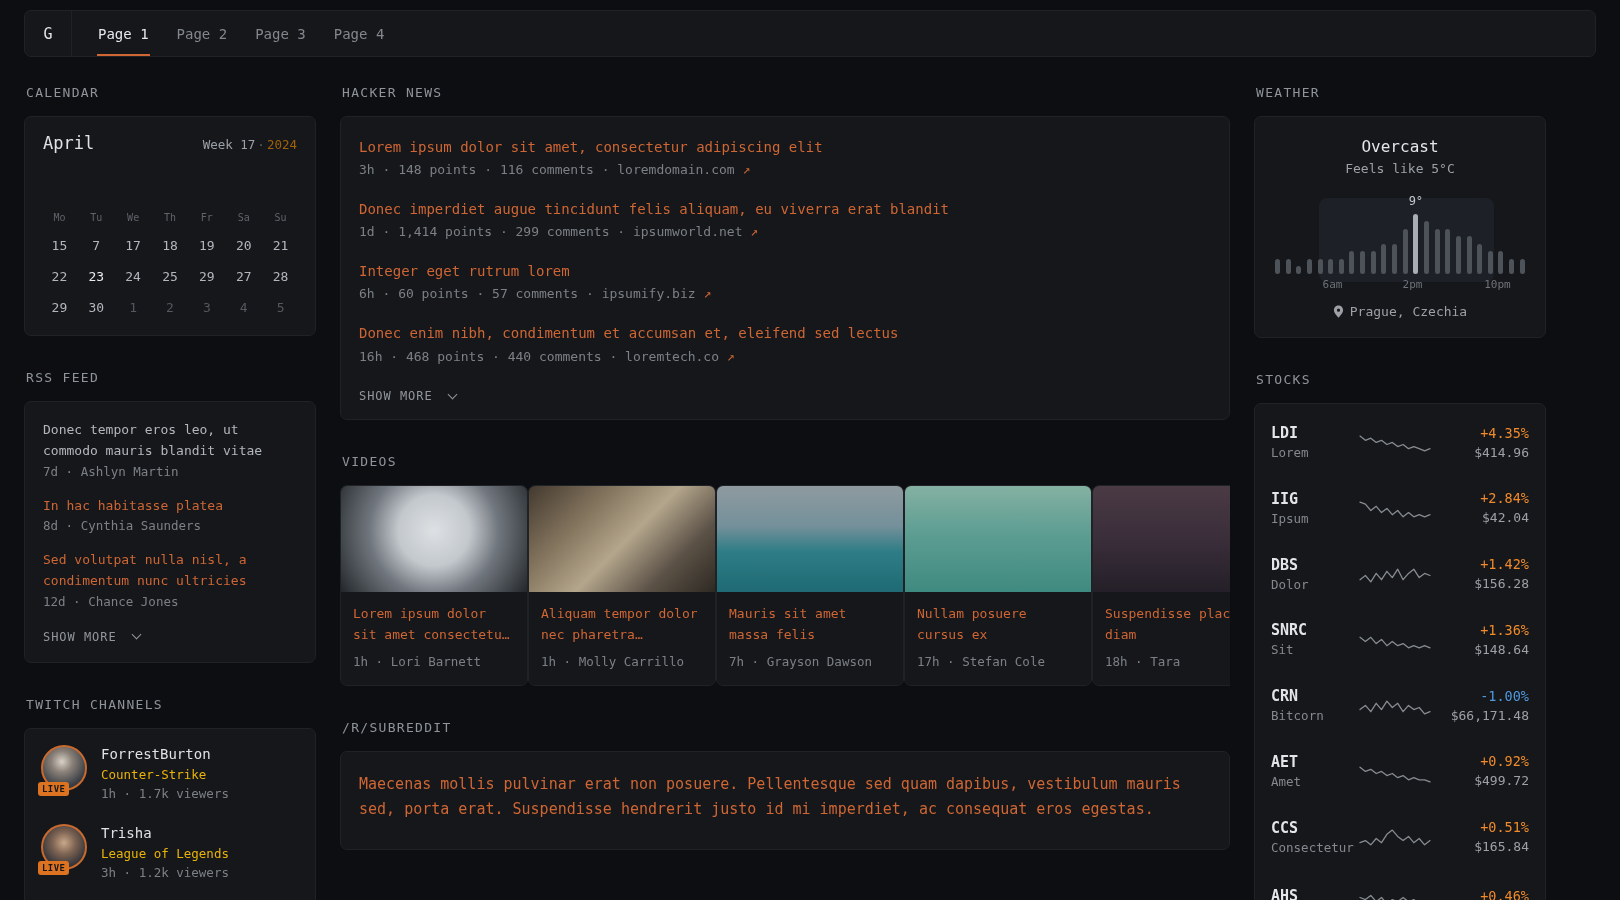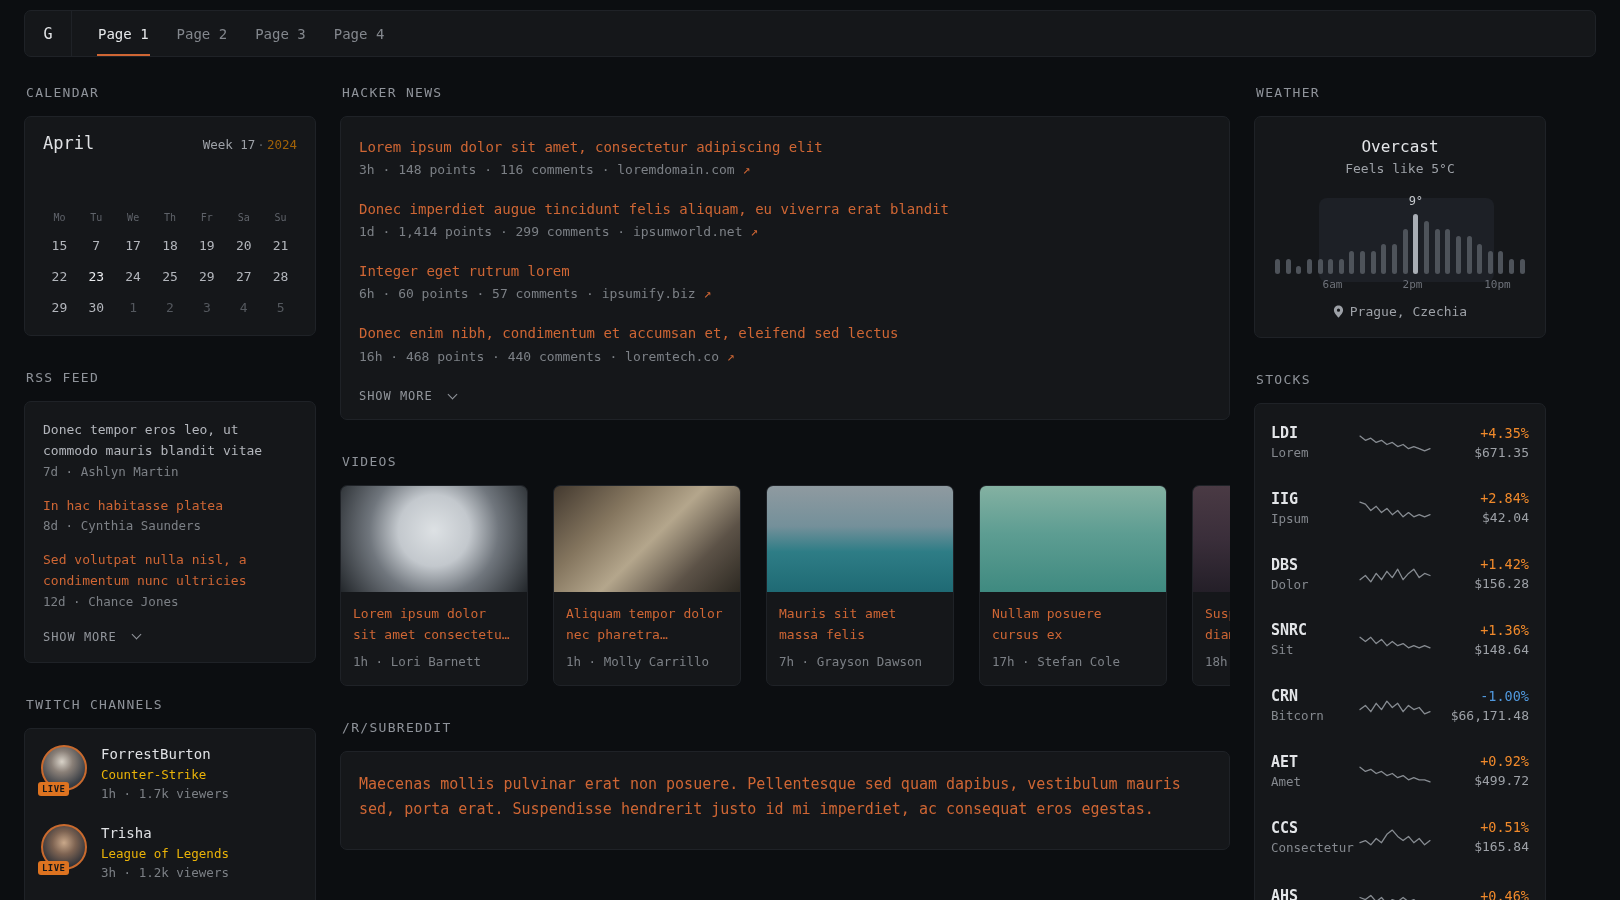--- a/index.html
+++ b/index.html
@@ -57,21 +57,21 @@
   .avatar-img.off { border-color: #3a3e44; }
   .live { position: absolute; left: -3px; bottom: -5px; background: var(--live); color: #15171a; font-size: 9px; font-weight: bold; letter-spacing: 0.05em; padding: 2px 4px; border-radius: 3px; }
   .ch-name { font-size: 14px; color: #dfe1e4; line-height: 1.4; }
   .ch-game { font-size: 12.5px; color: #eab308; line-height: 1.55; }
   
   .hn-card { padding: 20px 18px 16px; }
   .hn-item { margin-bottom: 18px; }
   .hn-title { font-size: 14px; color: var(--accent); line-height: 1.45; cursor: pointer; margin-bottom: 3px; }
   .hn-item .meta { font-size: 13px; }
   
-  .video-row { display: flex; gap: 25px; overflow: hidden; }
+  .video-row { display: flex; gap: 0; overflow: hidden; }
   .video-card { flex: 0 0 188px; background: #15171a; border: 1px solid #1f2227; border-radius: 7px; overflow: hidden; cursor: pointer; }
   .thumb { height: 106px; }
   .v-title { padding: 12px 12px 0; font-size: 13px; line-height: 1.55; color: var(--accent); }
   .v-meta { padding: 7px 12px 13px; }
   
   .sub-card { padding: 20px 18px; }
   .sub-title { font-size: 15px; line-height: 1.7; color: var(--accent); cursor: pointer; margin-bottom: 6px; }
   .sub-card .meta { font-size: 13px; }
   
   .weather-card { padding: 20px 18px 18px; text-align: center; }
@@ -355,21 +355,21 @@
             <div class="stock-row">
               <div class="stock-id">
                 <div class="ticker">LDI</div>
                 <div class="sname">Lorem</div>
               </div>
               <svg viewBox="0 0 72 26" class="spark">
                 <polyline points="1.0,6.1 6.4,10.3 11.8,8.2 17.2,12.4 22.5,10.3 27.9,14.5 33.3,12.4 38.7,16.6 44.1,14.5 49.5,18.7 54.8,16.6 60.2,18.7 65.6,20.8 71.0,18.7" fill="none" stroke="#878c92" stroke-width="1.3" stroke-linejoin="round" stroke-linecap="round"></polyline>
               </svg>
               <div class="stock-right">
                 <div class="change pos">+4.35%</div>
-                <div class="price">$671.35</div>
+                <div class="price">$414.96</div>
               </div>
             </div>
             <div class="stock-row">
               <div class="stock-id">
                 <div class="ticker">IIG</div>
                 <div class="sname">Ipsum</div>
               </div>
               <svg viewBox="0 0 72 26" class="spark">
                 <polyline points="1.0,6.1 6.4,8.2 11.8,14.5 17.2,10.3 22.5,16.6 27.9,12.4 33.3,18.7 38.7,14.5 44.1,20.8 49.5,16.6 54.8,20.8 60.2,18.7 65.6,20.8 71.0,18.7" fill="none" stroke="#878c92" stroke-width="1.3" stroke-linejoin="round" stroke-linecap="round"></polyline>
               </svg>

